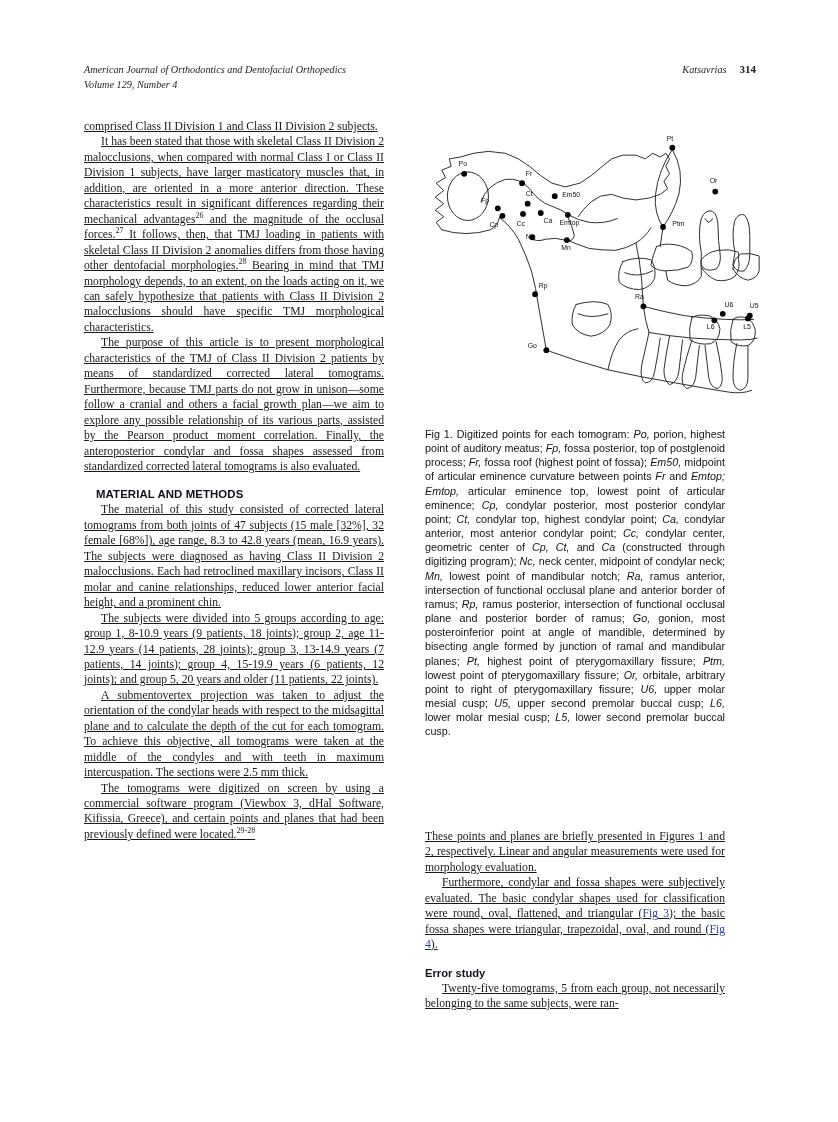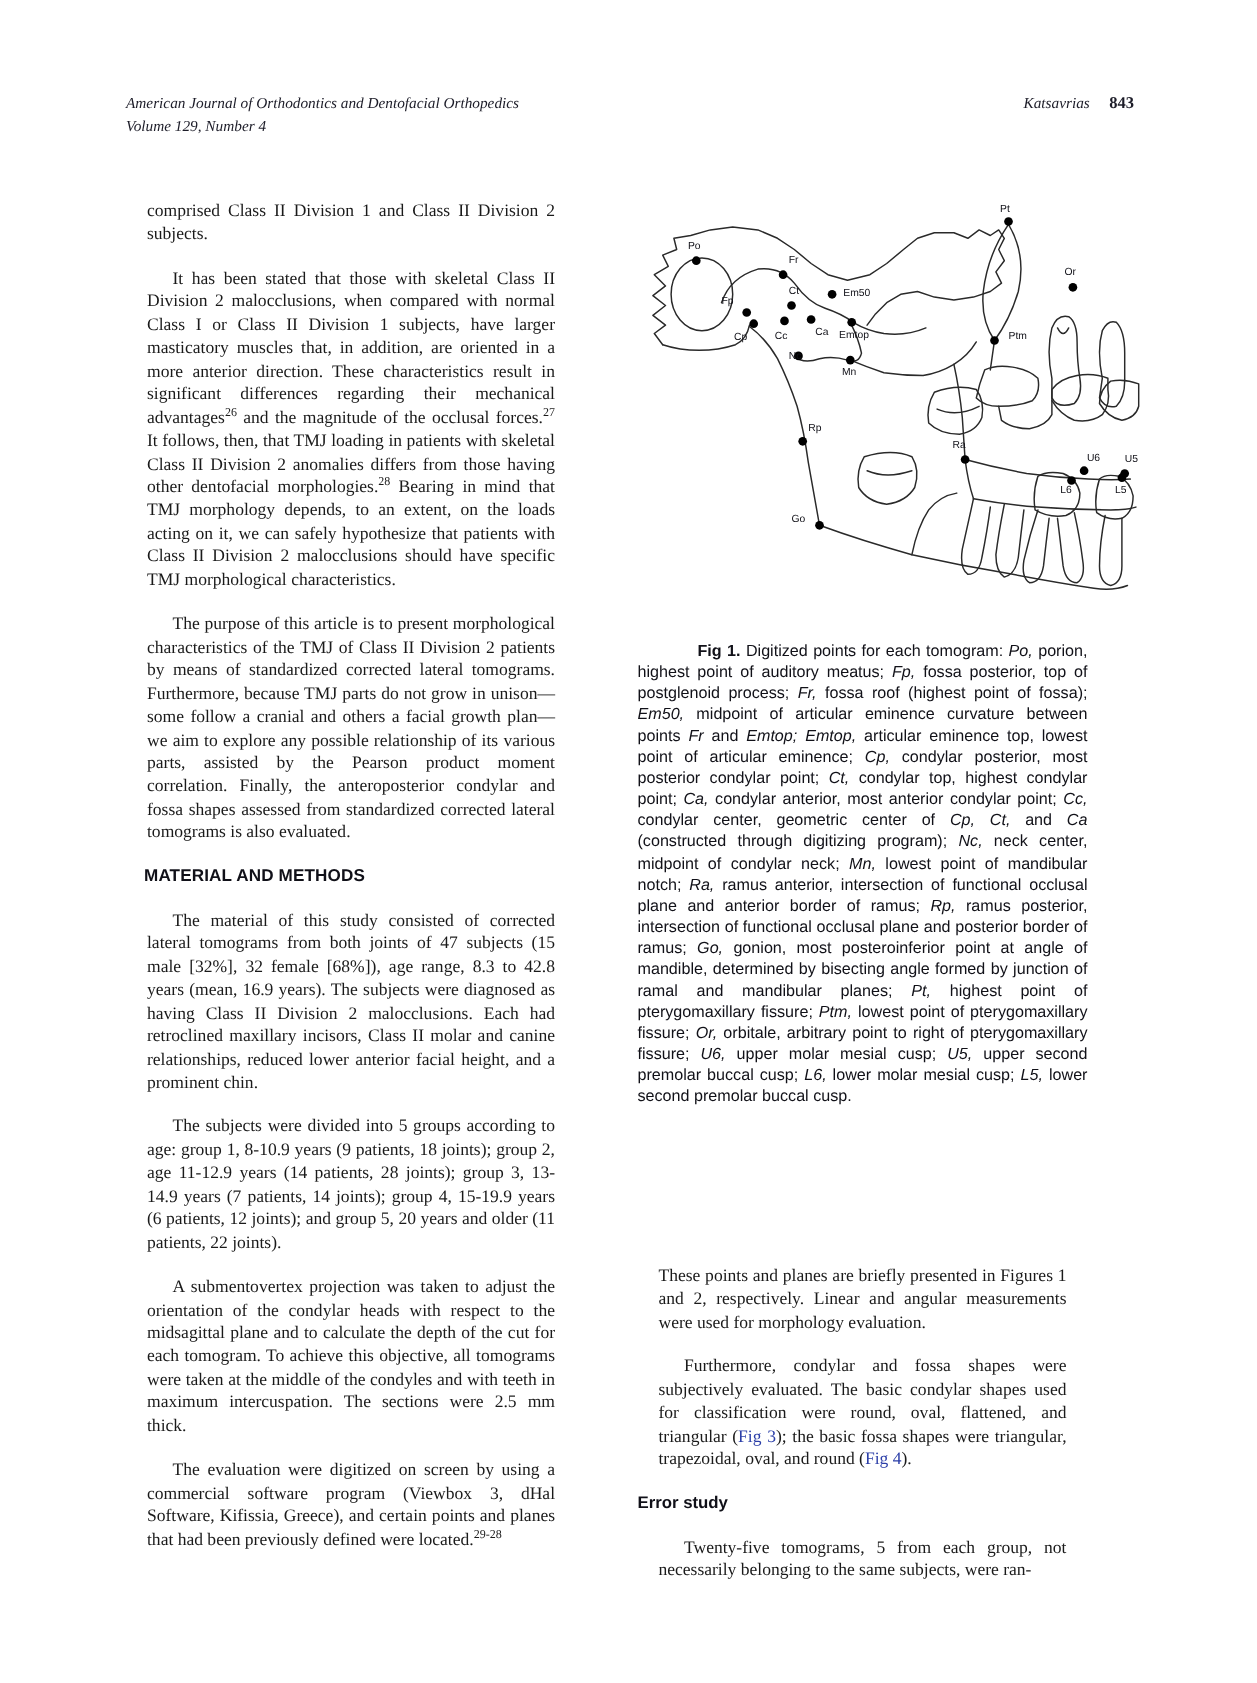--- a/index.html
+++ b/index.html
@@ -54,23 +54,24 @@
     position: absolute;
     width: 300px;
     text-align: justify;
     font-size: 11.7px;
     line-height: 15.45px;
     hyphens: none;
   }
   .col-left  { left: 84px;  top: 119px; }
 
   p.para {
-    margin: 14px;
+    margin: 0;
     text-indent: 17px;
     text-align: justify;
+    text-decoration: underline;
   }
   p.para.noindent { text-indent: 0; }
 
   sup.ref {
     font-size: 8px;
     vertical-align: super;
     line-height: 0;
   }
 
   h2.sechead {
@@ -102,21 +103,21 @@
   .figcap {
     position: absolute;
     left: 425px; top: 427px;
     width: 300px;
     font-family: "Liberation Sans", sans-serif;
     font-size: 10.75px;
     line-height: 14.15px;
     text-align: justify;
     color: #111118;
   }
-  .figcap b { font-weight: bold; margin-left: 40px; }
+  .figcap b { font-weight: normal; }
   .figcap i { font-style: italic; }
 
   .after-fig {
     position: absolute;
     left: 425px; top: 829px;
     width: 300px;
     text-align: justify;
     font-size: 11.7px;
     line-height: 15.45px;
   }
@@ -128,21 +129,21 @@
 </head>
 <body>
 
 <div class="page">
 
   <div class="runhead">
     <div class="rh-row">
       <div class="rh-left">American Journal of Orthodontics and Dentofacial Orthopedics</div>
       <div class="rh-right">
         <span>Katsavrias</span>
-        <span class="rh-page">843</span>
+        <span class="rh-page">314</span>
       </div>
     </div>
     <div class="rh-row">
       <div class="rh-left">Volume 129, Number 4</div>
     </div>
   </div>
 
   <div class="col col-left">
 
     <p class="para noindent">
@@ -165,21 +166,21 @@
 
     <p class="para">
       <span>The subjects were divided into 5 groups according to age: group 1, 8-10.9 years (9 patients, 18 joints); group 2, age 11-12.9 years (14 patients, 28 joints); group 3, 13-14.9 years (7 patients, 14 joints); group 4, 15-19.9 years (6 patients, 12 joints); and group 5, 20 years and older (11 patients, 22 joints).</span>
     </p>
 
     <p class="para">
       <span>A submentovertex projection was taken to adjust the orientation of the condylar heads with respect to the midsagittal plane and to calculate the depth of the cut for each tomogram. To achieve this objective, all tomograms were taken at the middle of the condyles and with teeth in maximum intercuspation. The sections were 2.5 mm thick.</span>
     </p>
 
     <p class="para">
-      <span>The evaluation were digitized on screen by using a commercial software program (Viewbox 3, dHal Software, Kifissia, Greece), and certain points and planes that had been previously defined were located.</span><sup class="ref">29-28</sup>
+      <span>The tomograms were digitized on screen by using a commercial software program (Viewbox 3, dHal Software, Kifissia, Greece), and certain points and planes that had been previously defined were located.</span><sup class="ref">29-28</sup>
     </p>
   </div>
 
   <div class="figwrap">
     <svg width="336" height="300" viewBox="0 0 360 300">
       <g fill="none" stroke="#2a2a2a" stroke-width="1.05" stroke-linejoin="round" stroke-linecap="round">
 
         <path d="M18,108 L12,100 L20,94 L11,87 L20,80 L11,73 L20,66 L12,58 L22,52
                  L18,44 L28,40 L26,32 L38,30 L52,26 L68,24 L86,26 L100,32
                  L112,40 L124,50 L136,58 L150,62 L166,58 L178,50 L190,40

